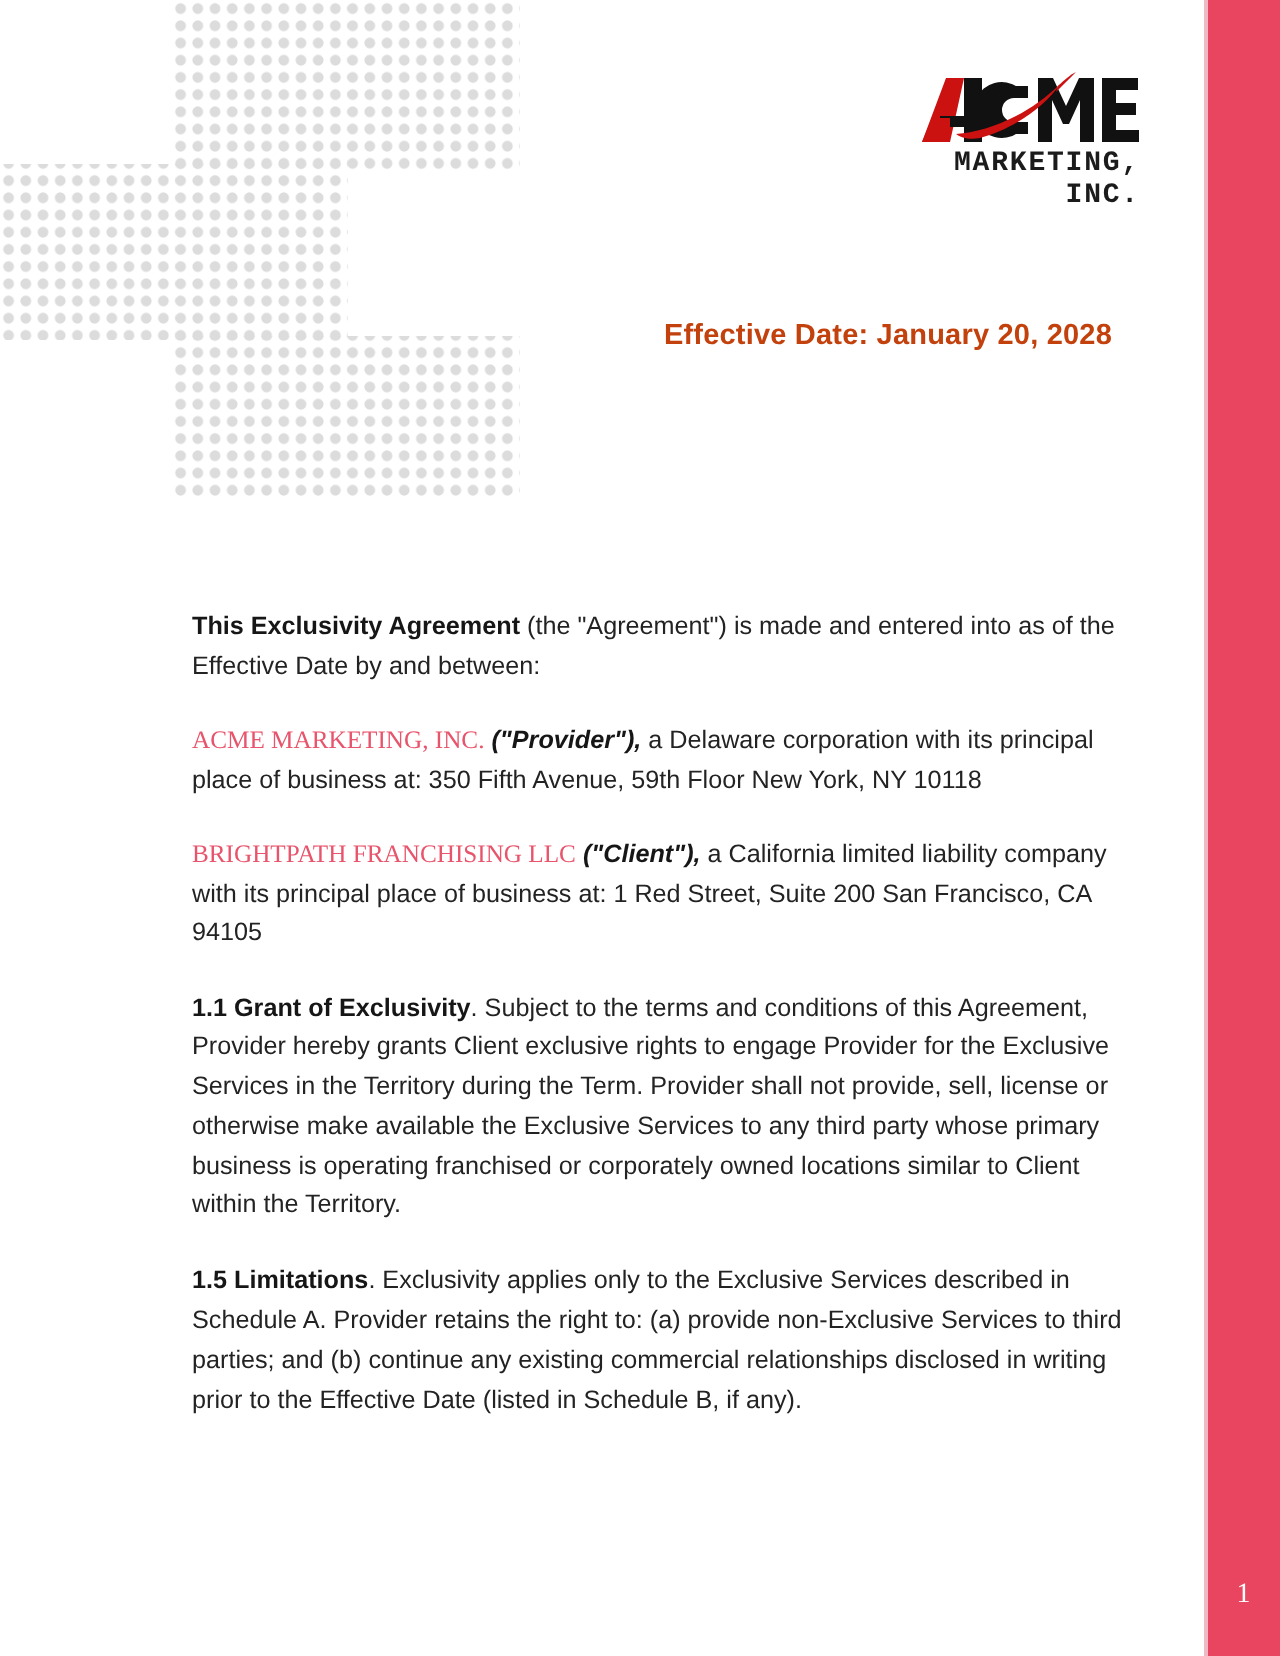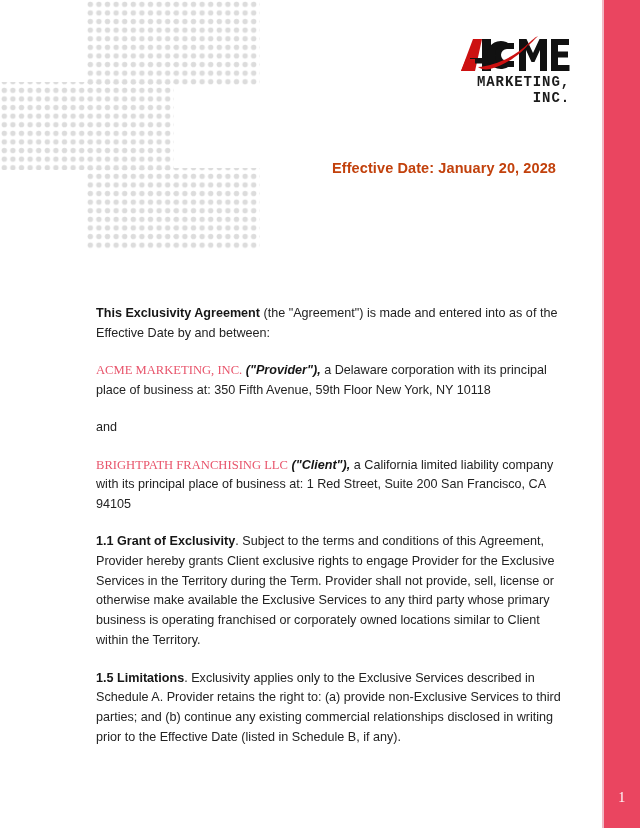--- a/index.html
+++ b/index.html
@@ -247,21 +247,20 @@
   </div>
 
   <div id="effective-date">Effective Date: January 20, 2028</div>
 
   <div id="body-content">
 
     <p class="para"><span class="b">This Exclusivity Agreement</span><span> (the "Agreement") is made and entered into as of the Effective Date by and between:</span></p>
 
     <p class="para"><span class="brand">ACME MARKETING, INC.</span> <span class="bi">("Provider"),</span><span> a Delaware corporation with its principal place of business at: 350 Fifth Avenue, 59th Floor New York, NY 10118</span></p>
 
-    <p class="para">and</p>
 
     <p class="para"><span class="brand">BRIGHTPATH FRANCHISING LLC</span> <span class="bi">("Client"),</span><span> a California limited liability company with its principal place of business at: 1 Red Street, Suite 200 San Francisco, CA 94105</span></p>
 
 
     <p class="clause"><span class="b">1.1 Grant of Exclusivity</span><span>. Subject to the terms and conditions of this Agreement, Provider hereby grants Client exclusive rights to engage Provider for the Exclusive Services in the Territory during the Term. Provider shall not provide, sell, license or otherwise make available the Exclusive Services to any third party whose primary business is operating franchised or corporately owned locations similar to Client within the Territory.</span></p>
 
     <p class="clause"><span class="b">1.5 Limitations</span><span>. Exclusivity applies only to the Exclusive Services described in Schedule A. Provider retains the right to: (a) provide non-Exclusive Services to third parties; and (b) continue any existing commercial relationships disclosed in writing prior to the Effective Date (listed in Schedule B, if any).</span></p>
 
   </div>
 </div>

